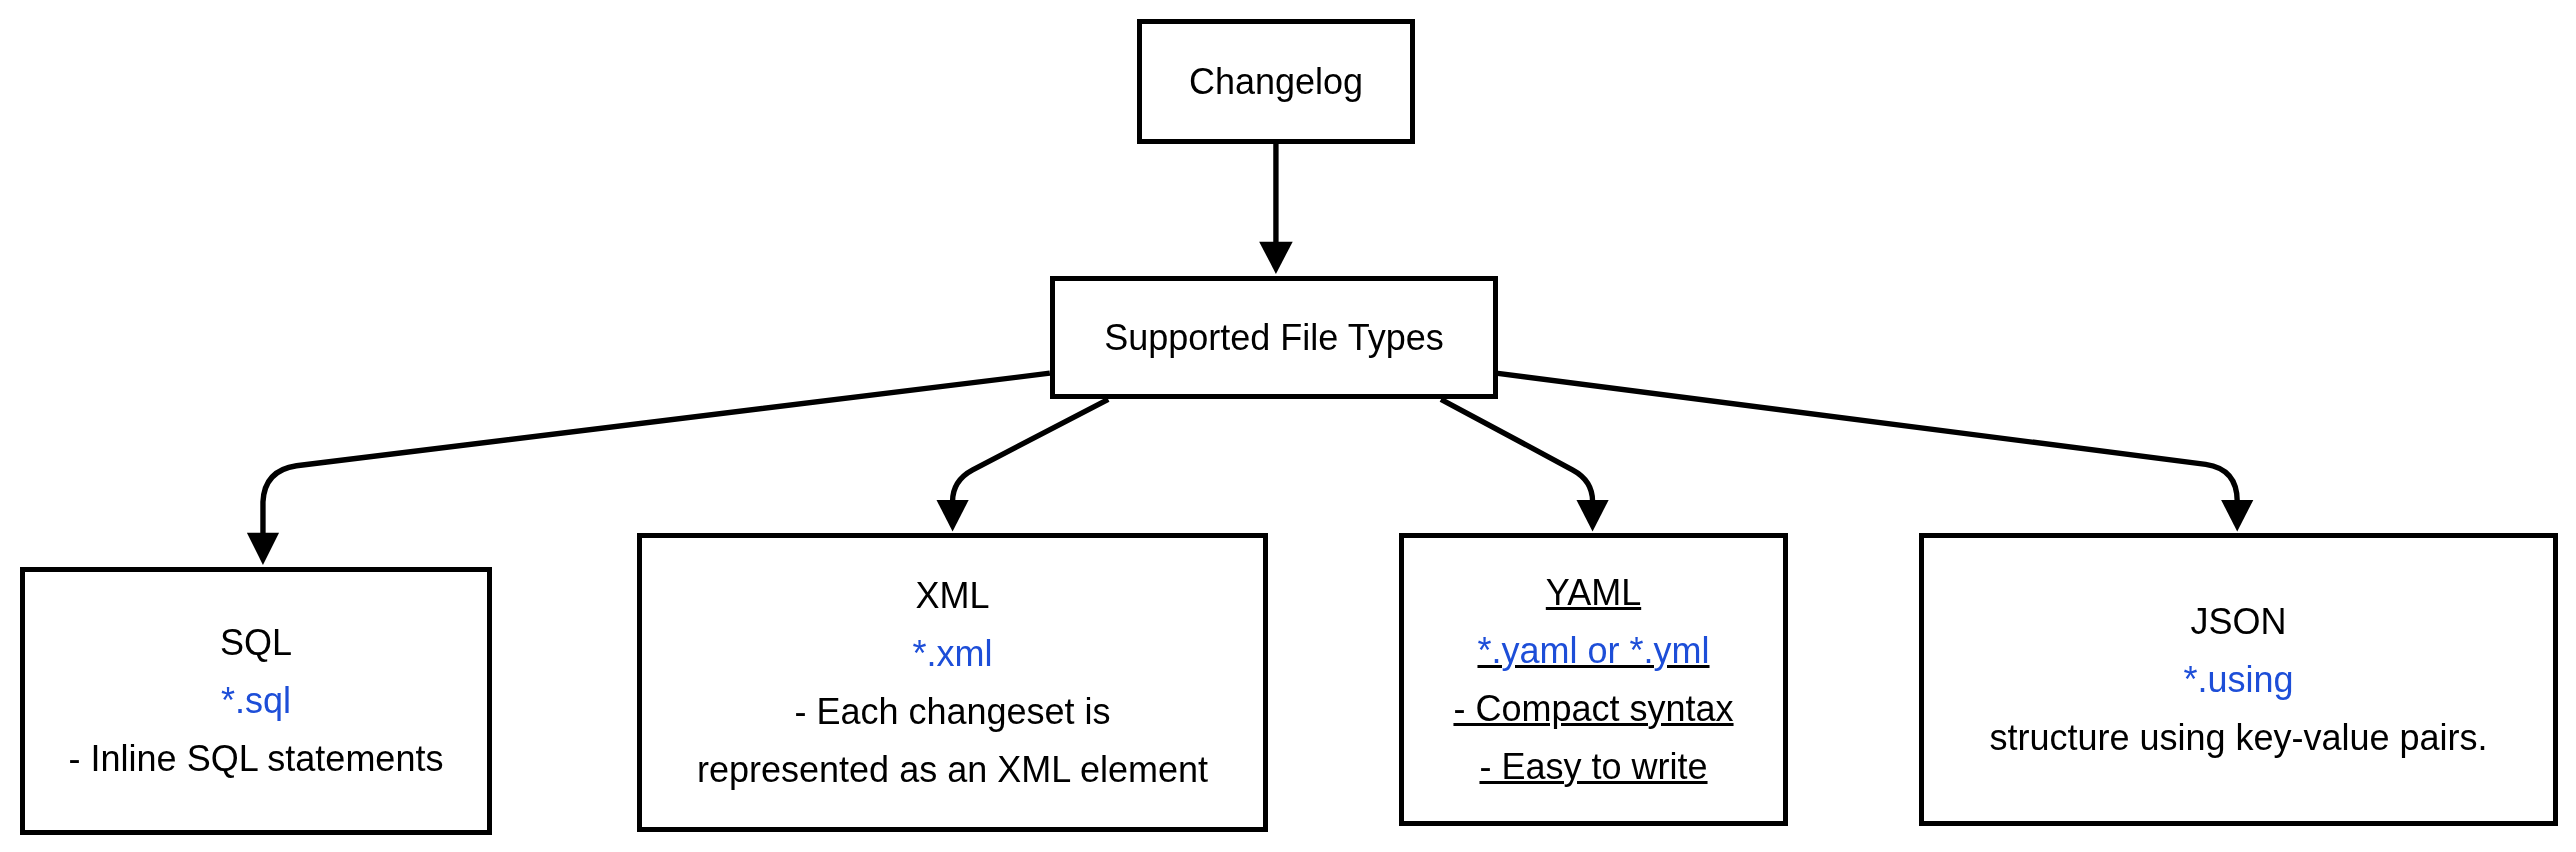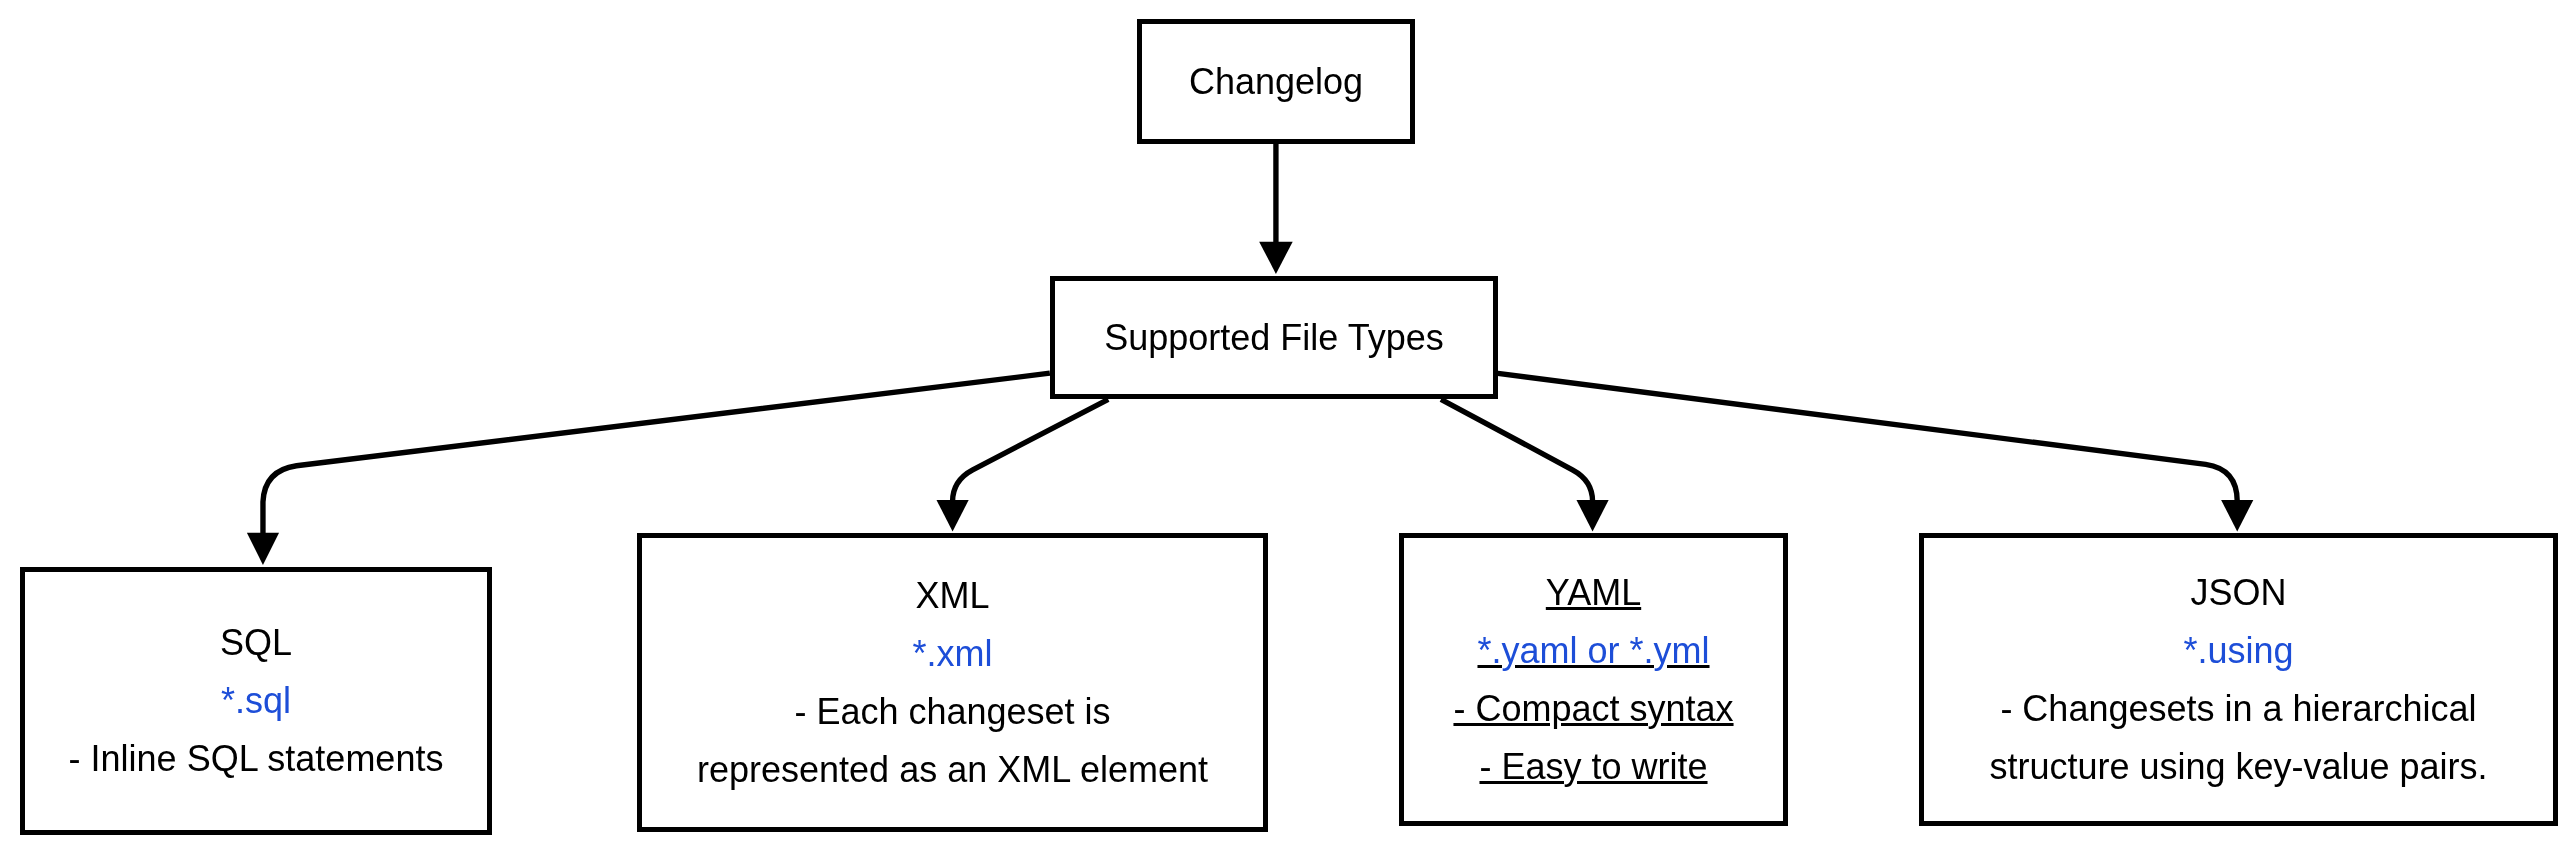--- a/index.html
+++ b/index.html
@@ -98,18 +98,17 @@
   <div class="box box-yaml">
     <div class="line title">YAML</div>
     <div class="line ext">*.yaml or *.yml</div>
     <div class="line desc">- Compact syntax</div>
     <div class="line desc">- Easy to write</div>
   </div>
 
   <div class="box box-json">
     <div class="line title">JSON</div>
     <div class="line ext">*.using</div>
-    <div class="line desc">- Changesets in a hierarchical</div>
     <div class="line desc">structure using key-value pairs.</div>
   </div>
 
 </div>
 
 
 </body></html>

